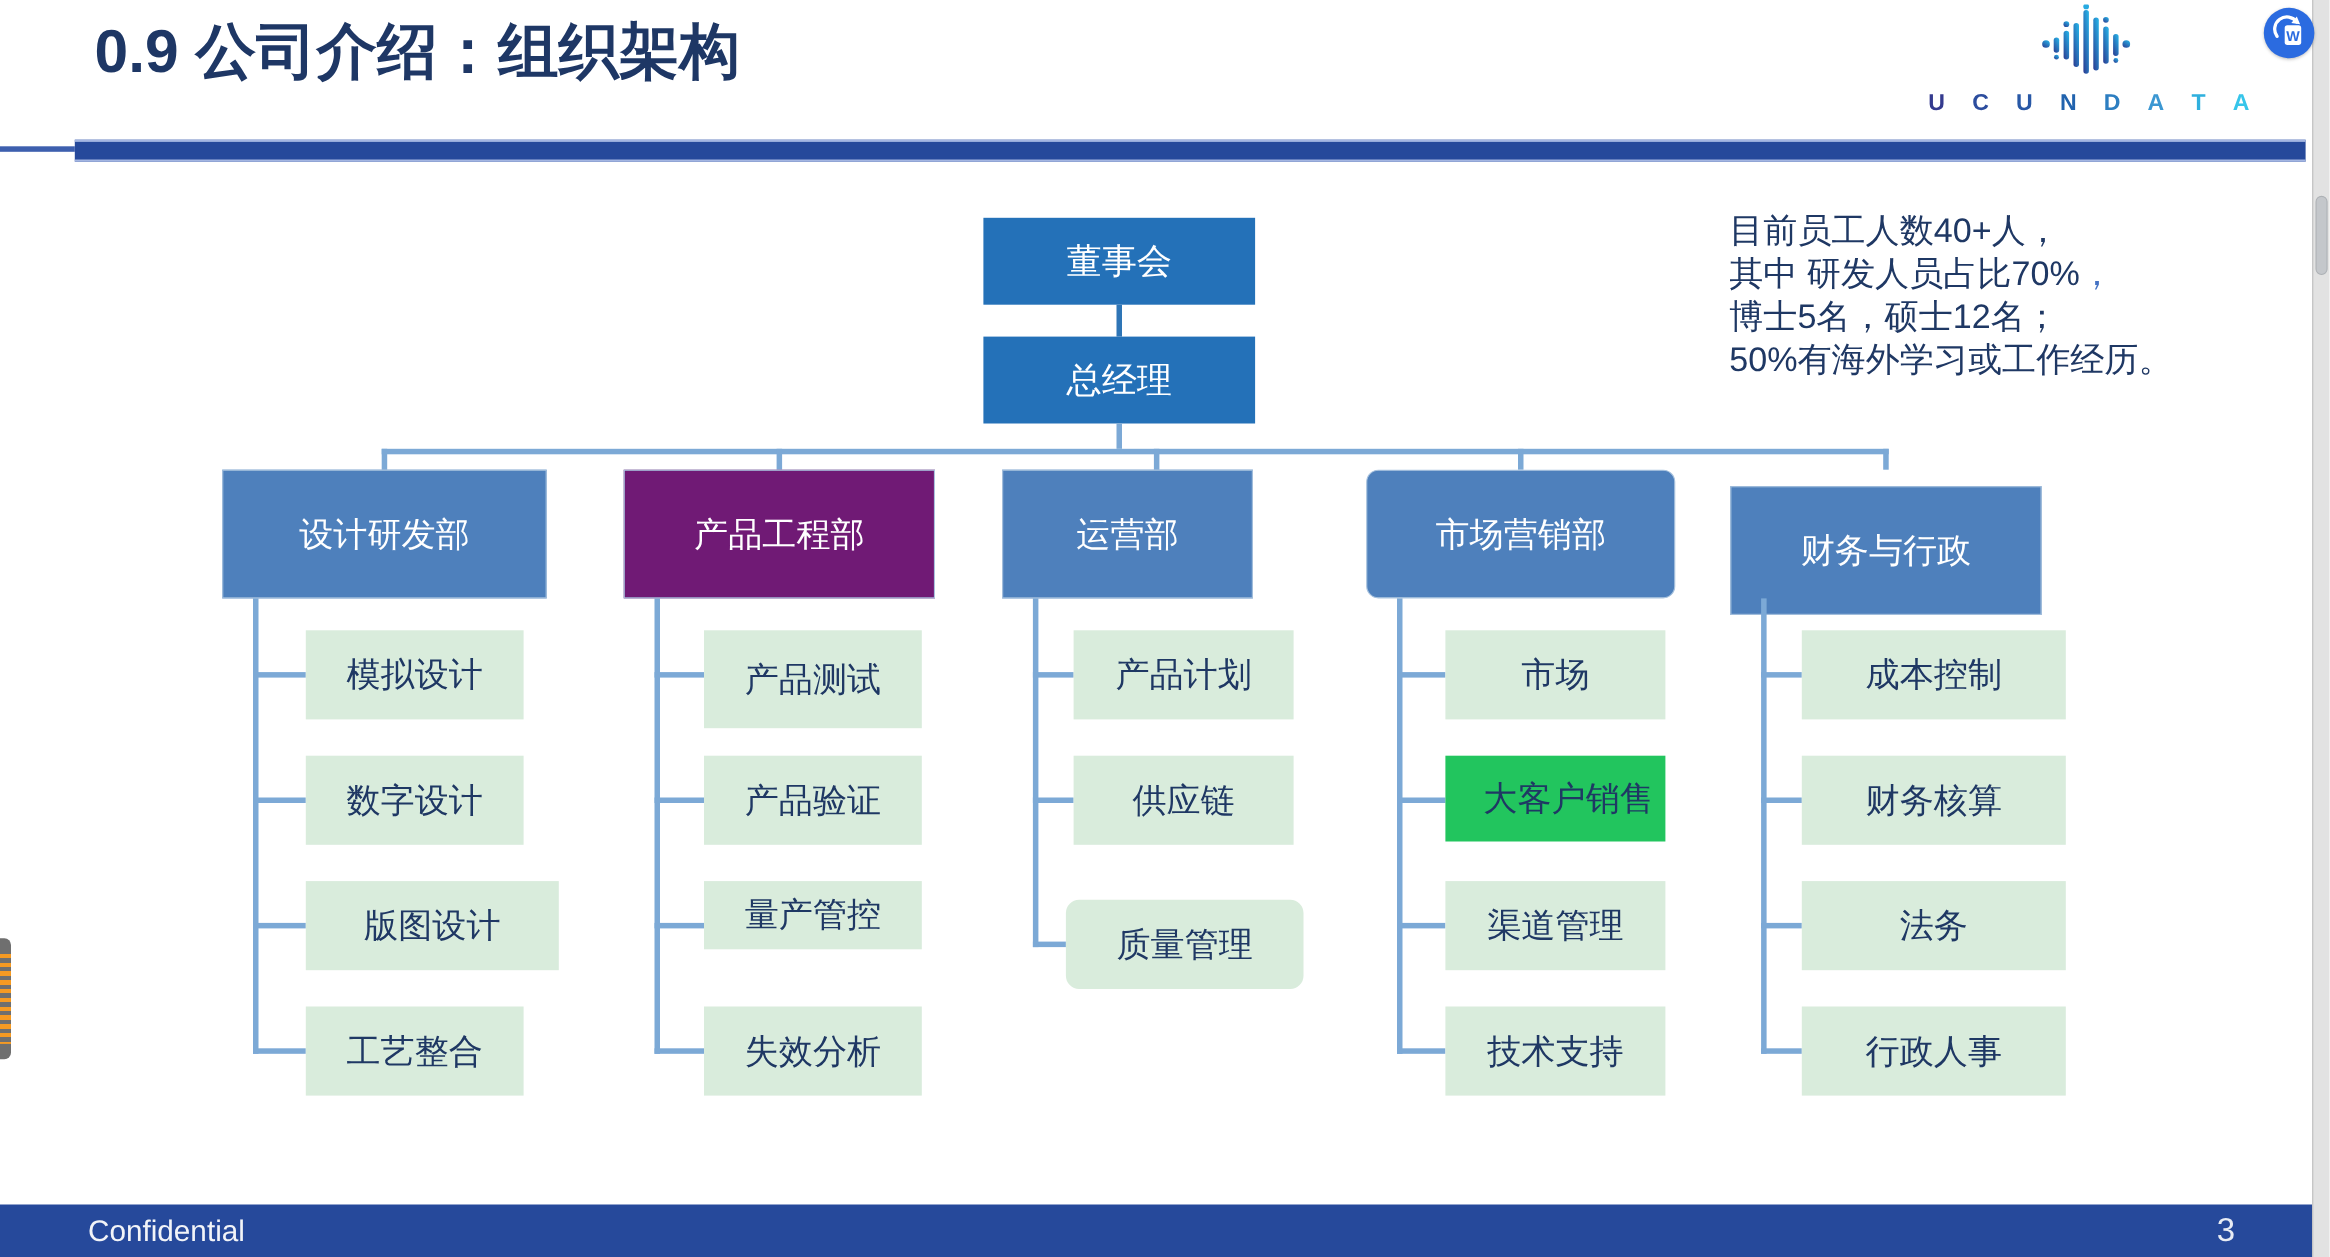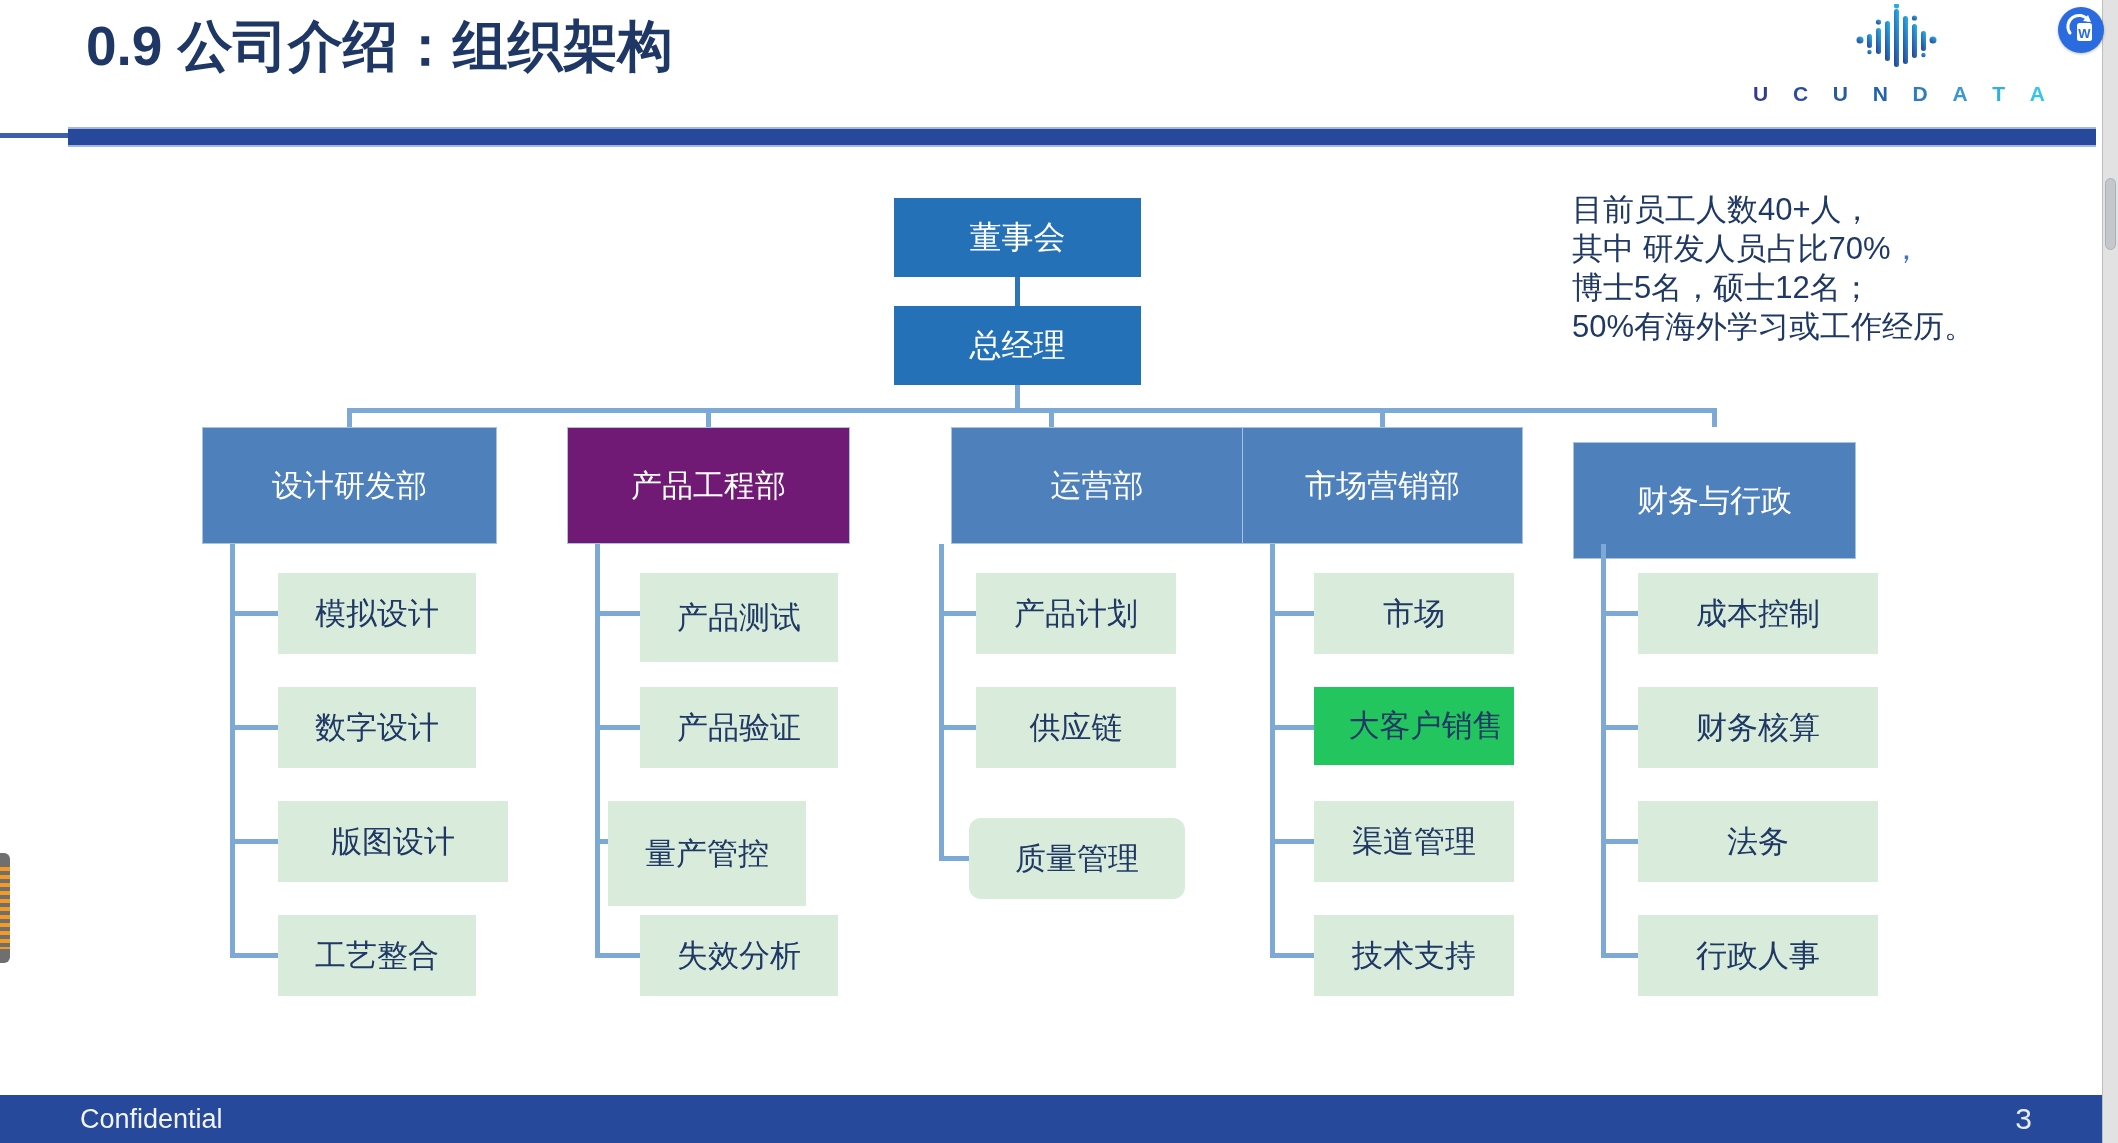--- a/index.html
+++ b/index.html
@@ -131,35 +131,35 @@
       <div class="conn" style="left: 230px; top: 953px; width: 48px; height: 5px; background: rgb(124, 169, 214);"></div>
       <div class="box sub-box" style="left: 278px; top: 915px; width: 198px; height: 81px; background: rgb(217, 236, 220); color: rgb(31, 56, 100);">工艺整合</div>
       <div class="conn" style="left: 230px; top: 544px; width: 5px; height: 414px; background: rgb(124, 169, 214);"></div>
       <div class="conn" style="left: 706px; top: 408px; width: 5px; height: 19px; background: rgb(124, 169, 214);"></div>
       <div class="box dept-box" style="left: 567px; top: 427px; width: 283px; height: 117px; background: #701a75;">产品工程部</div>
       <div class="conn" style="left: 595px; top: 611px; width: 45px; height: 5px; background: rgb(124, 169, 214);"></div>
       <div class="box sub-box" style="left: 640px; top: 573px; width: 198px; height: 89px; background: rgb(217, 236, 220); color: rgb(31, 56, 100);">产品测试</div>
       <div class="conn" style="left: 595px; top: 725px; width: 45px; height: 5px; background: rgb(124, 169, 214);"></div>
       <div class="box sub-box" style="left: 640px; top: 687px; width: 198px; height: 81px; background: rgb(217, 236, 220); color: rgb(31, 56, 100);">产品验证</div>
       <div class="conn" style="left: 595px; top: 839px; width: 45px; height: 5px; background: rgb(124, 169, 214);"></div>
-      <div class="box sub-box" style="left: 608px; top: 801px; width: 198px; height: 105px; background: rgb(217, 236, 220); color: rgb(31, 56, 100);">量产管控</div>
+      <div class="box sub-box" style="left: 640px; top: 801px; width: 198px; height: 62px; background: rgb(217, 236, 220); color: rgb(31, 56, 100);">量产管控</div>
       <div class="conn" style="left: 595px; top: 953px; width: 45px; height: 5px; background: rgb(124, 169, 214);"></div>
       <div class="box sub-box" style="left: 640px; top: 915px; width: 198px; height: 81px; background: rgb(217, 236, 220); color: rgb(31, 56, 100);">失效分析</div>
       <div class="conn" style="left: 595px; top: 544px; width: 5px; height: 414px; background: rgb(124, 169, 214);"></div>
       <div class="conn" style="left: 1048.5px; top: 408px; width: 5px; height: 19px; background: rgb(124, 169, 214);"></div>
-      <div class="box dept-box" style="left: 911px; top: 427px; width: 292px; height: 117px; background: rgb(78, 128, 188); margin-left: 40px;">运营部</div>
+      <div class="box dept-box" style="left: 911px; top: 427px; width: 228px; height: 117px; background: rgb(78, 128, 188);">运营部</div>
       <div class="conn" style="left: 939px; top: 611px; width: 37px; height: 5px; background: rgb(124, 169, 214);"></div>
       <div class="box sub-box" style="left: 976px; top: 573px; width: 200px; height: 81px; background: rgb(217, 236, 220); color: rgb(31, 56, 100);">产品计划</div>
       <div class="conn" style="left: 939px; top: 725px; width: 37px; height: 5px; background: rgb(124, 169, 214);"></div>
       <div class="box sub-box" style="left: 976px; top: 687px; width: 200px; height: 81px; background: rgb(217, 236, 220); color: rgb(31, 56, 100);">供应链</div>
       <div class="conn" style="left: 939px; top: 856px; width: 30px; height: 5px; background: rgb(124, 169, 214);"></div>
       <div class="box sub-box" style="left: 969px; top: 818px; width: 216px; height: 81px; background: rgb(217, 236, 220); color: rgb(31, 56, 100); border-radius: 12px;">质量管理</div>
       <div class="conn" style="left: 939px; top: 544px; width: 5px; height: 317px; background: rgb(124, 169, 214);"></div>
       <div class="conn" style="left: 1380px; top: 408px; width: 5px; height: 19px; background: rgb(124, 169, 214);"></div>
-      <div class="box dept-box" style="left: 1242px; top: 427px; width: 281px; height: 117px; background: rgb(78, 128, 188);">市场营销部</div>
+      <div class="box dept-box" style="left: 1242px; top: 427px; width: 281px; height: 117px; background: rgb(78, 128, 188); border-radius: 11px;">市场营销部</div>
       <div class="conn" style="left: 1270px; top: 611px; width: 44px; height: 5px; background: rgb(124, 169, 214);"></div>
       <div class="box sub-box" style="left: 1314px; top: 573px; width: 200px; height: 81px; background: rgb(217, 236, 220); color: rgb(31, 56, 100);">市场</div>
       <div class="conn" style="left: 1270px; top: 725px; width: 44px; height: 5px; background: rgb(124, 169, 214);"></div>
       <div class="box sub-box" style="left: 1314px; top: 687px; width: 200px; height: 78px; background: #22c55e; color: rgb(31, 56, 100); padding-left: 24px;">大客户销售</div>
       <div class="conn" style="left: 1270px; top: 839px; width: 44px; height: 5px; background: rgb(124, 169, 214);"></div>
       <div class="box sub-box" style="left: 1314px; top: 801px; width: 200px; height: 81px; background: rgb(217, 236, 220); color: rgb(31, 56, 100);">渠道管理</div>
       <div class="conn" style="left: 1270px; top: 953px; width: 44px; height: 5px; background: rgb(124, 169, 214);"></div>
       <div class="box sub-box" style="left: 1314px; top: 915px; width: 200px; height: 81px; background: rgb(217, 236, 220); color: rgb(31, 56, 100);">技术支持</div>
       <div class="conn" style="left: 1270px; top: 544px; width: 5px; height: 414px; background: rgb(124, 169, 214);"></div>
       <div class="conn" style="left: 1712px; top: 408px; width: 5px; height: 19px; background: rgb(124, 169, 214);"></div>

